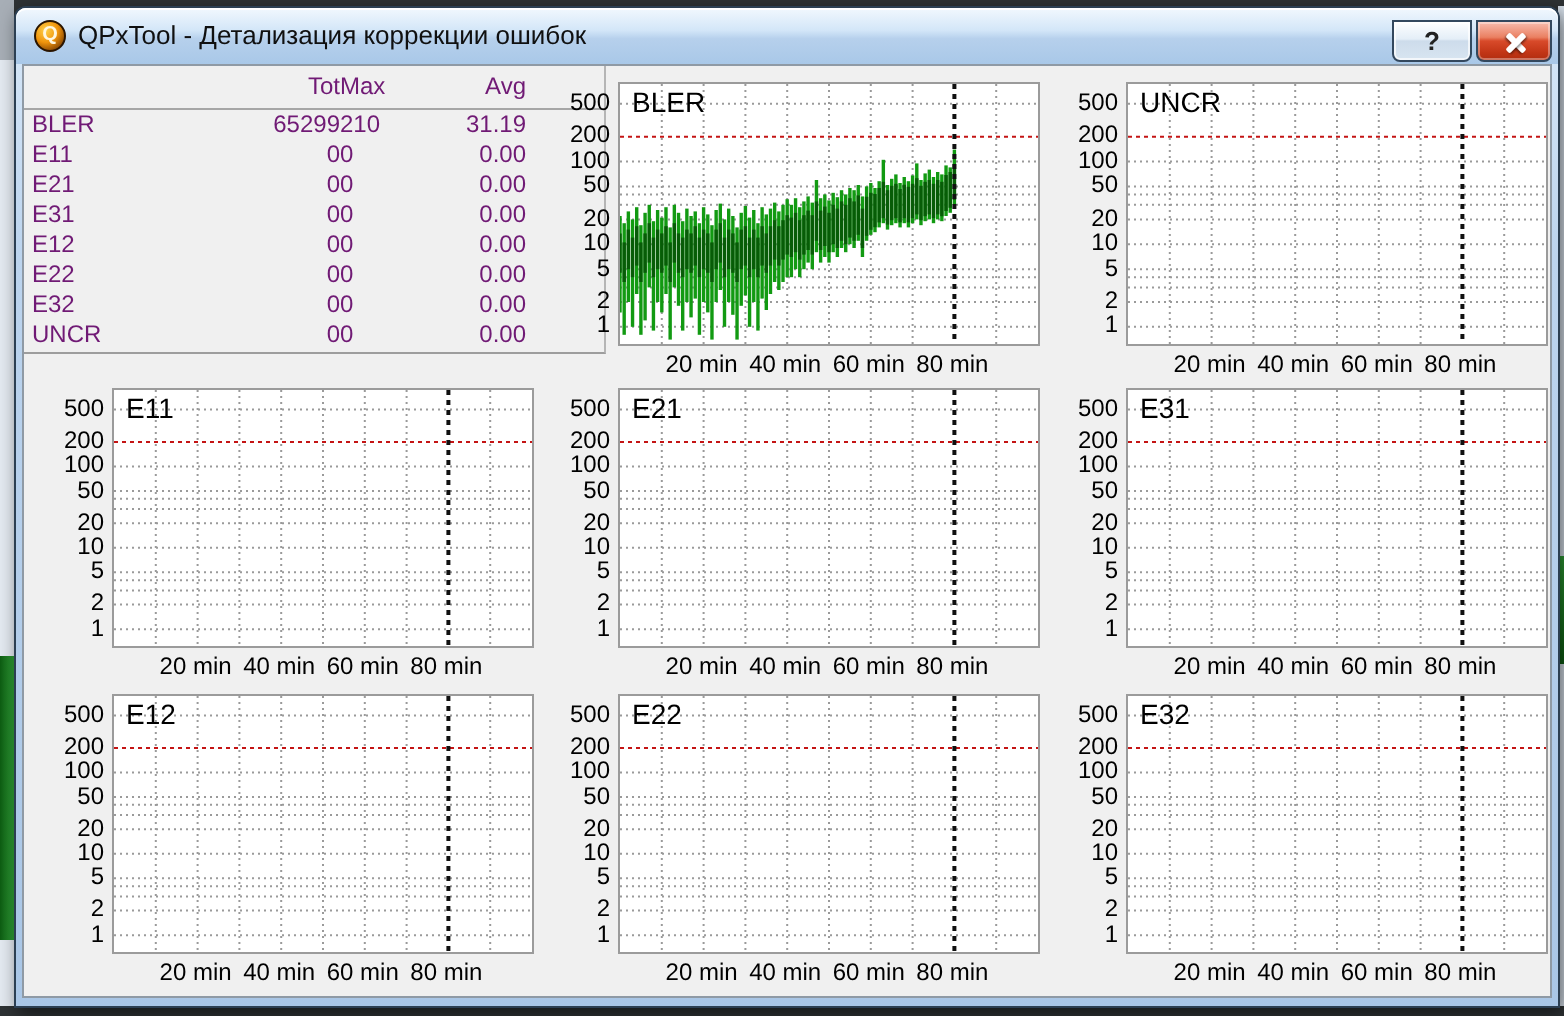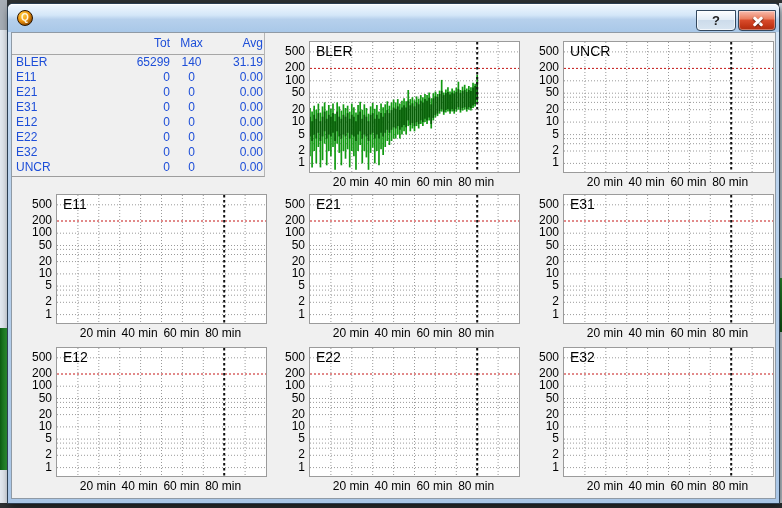--- a/index.html
+++ b/index.html
@@ -62,29 +62,29 @@
   .x-bar.a{transform:rotate(45deg);} .x-bar.b{transform:rotate(-45deg);}
 
   
   .client{
     position:absolute;left:3px;top:28px;right:3px;bottom:4px;
     background:#f0f0f0;border:1px solid #8f9aa5;overflow:hidden;
   }
 
   
   .summary{
-    position:absolute;left:0;top:0;width:253px;height:144px;
+    position:absolute;left:0;top:0;width:291px;height:144px;
     border-right:1px solid #b5b5b5;border-bottom:1px solid #9d9d9d;
-    box-sizing:border-box;font-size:12px;color:#1d4ed8;
+    box-sizing:border-box;font-size:12px;color:#701a75;
   }
   .thead{display:flex;height:21px;line-height:21px;border-bottom:1px solid #a6a6a6;}
   .trow{display:flex;height:15px;line-height:15px;}
   .c0{width:108px;text-align:left;padding-left:4px;}
   .c1{width:46px;text-align:right;}
-  .c2{width:43px;text-align:center;}
+  .c2{width:43px;text-align:left;}
   .c3{width:50px;text-align:right;}
 
   
   .chart{position:absolute;}
   .ylabels{position:absolute;left:0;top:0;width:42px;}
   .ylabels span{position:absolute;right:4px;font-size:12px;color:#000;white-space:nowrap;}
   .plot{position:absolute;left:42px;top:0;background:#ffffff;border:1px solid #9b9b9b;}
   .plot svg{display:block;}
   .ctitle{position:absolute;left:6px;top:1px;font-size:14px;color:#000;}
   .xlabels span{position:absolute;width:56px;text-align:center;font-size:12px;color:#000;white-space:nowrap;}
@@ -94,39 +94,40 @@
 
 <div class="sliver sliver-left"></div>
 <div class="sliver sliver-left-top"></div>
 <div class="sliver sliver-left-green"></div>
 <div class="sliver sliver-right"></div>
 <div class="sliver sliver-right-green"></div>
 
 <div class="window">
   <div class="titlebar">
     <div class="app-icon">Q</div>
+    <div class="title-text">QPxTool - Детализация коррекции ошибок</div>
     <div class="cap-btn btn-help">?</div>
     <div class="cap-btn btn-close">
       <span class="x-bar a"></span>
       <span class="x-bar b"></span>
     </div>
   </div>
 
   <div class="client">
     <div class="summary">
         <div class="thead">
           <span class="c0"></span>
           <span class="c1">Tot</span>
           <span class="c2">Max</span>
           <span class="c3">Avg</span>
         </div>
         <div class="trow">
           <span class="c0">BLER</span>
           <span class="c1">65299</span>
-          <span class="c2">140</span>
+          <span class="c2">210</span>
           <span class="c3">31.19</span>
         </div>
         <div class="trow">
           <span class="c0">E11</span>
           <span class="c1">0</span>
           <span class="c2">0</span>
           <span class="c3">0.00</span>
         </div>
         <div class="trow">
           <span class="c0">E21</span>

